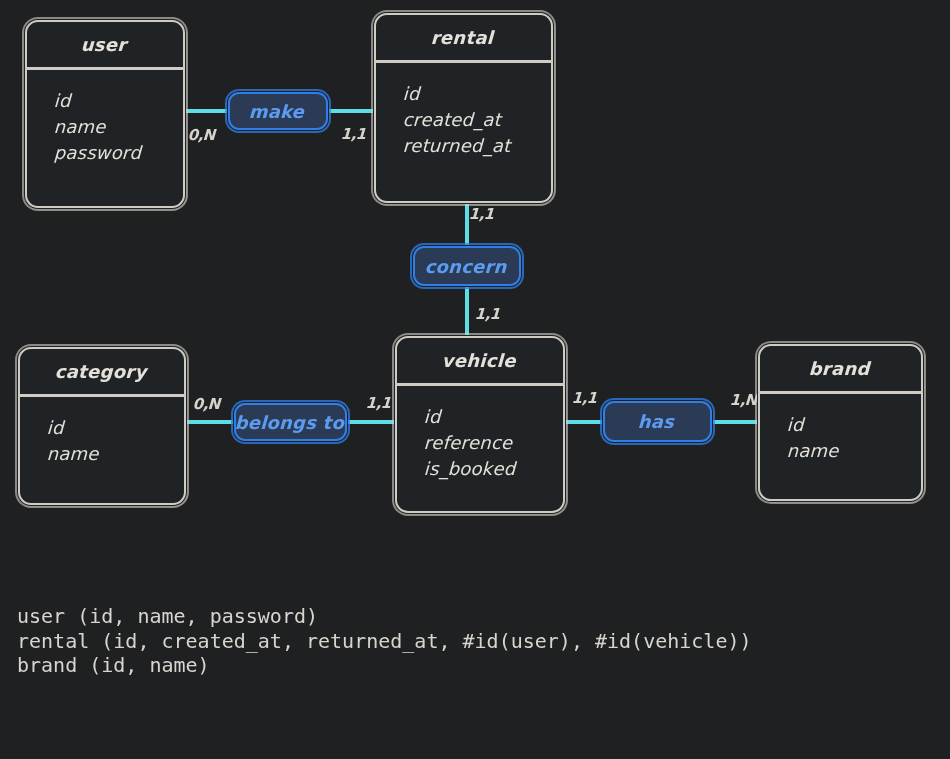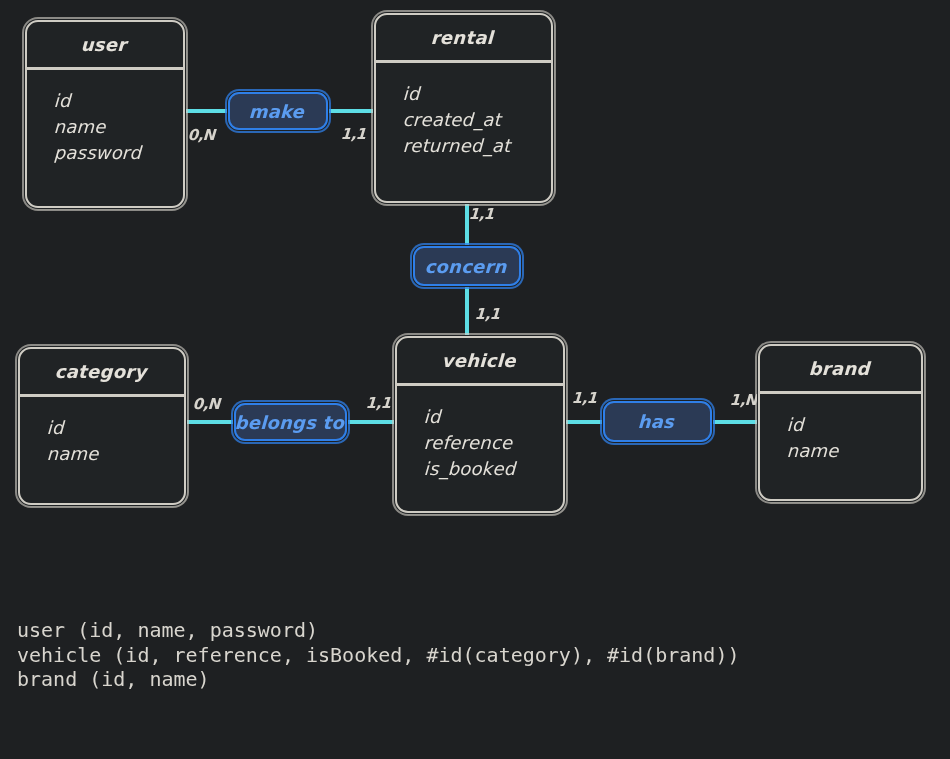--- a/index.html
+++ b/index.html
@@ -111,21 +111,20 @@
   
   #schema {
     position: absolute;
     left: 17px;
     top: 604px;
     color: #d8d5ce;
     font-family: "DejaVu Sans Mono", monospace;
     font-size: 20px;
     line-height: 24.5px;
     white-space: pre;
-    margin-top: 14px;
   }
   #schema div { white-space: pre; }
 </style>
 </head>
 <body>
 
 <div id="canvas">
   <div id="links-layer">
       <div class="link h" style="left: 185px; top: 109px; width: 44px;"></div>
       <div class="link h" style="left: 327px; top: 109px; width: 48px;"></div>
@@ -203,14 +202,14 @@
       <div class="rel" style="left: 413px; top: 246px; width: 108px; height: 40px;">
         <div class="rname">concern</div>
       </div>
       <div class="rel" style="left: 234px; top: 403px; width: 113px; height: 38px;">
         <div class="rname">belongs to</div>
       </div>
       <div class="rel" style="left: 603px; top: 401px; width: 109px; height: 41px;">
         <div class="rname">has</div>
       </div>
     </div>
-  <div id="schema"><div>user (id, name, password)</div><div>vehicle (id, reference, isBooked, #id(category), #id(brand))</div><div>brand (id, name)</div></div>
+  <div id="schema"><div>user (id, name, password)</div><div>rental (id, created_at, returned_at, #id(user), #id(vehicle))</div><div>brand (id, name)</div></div>
 </div>
 
 </body></html>

